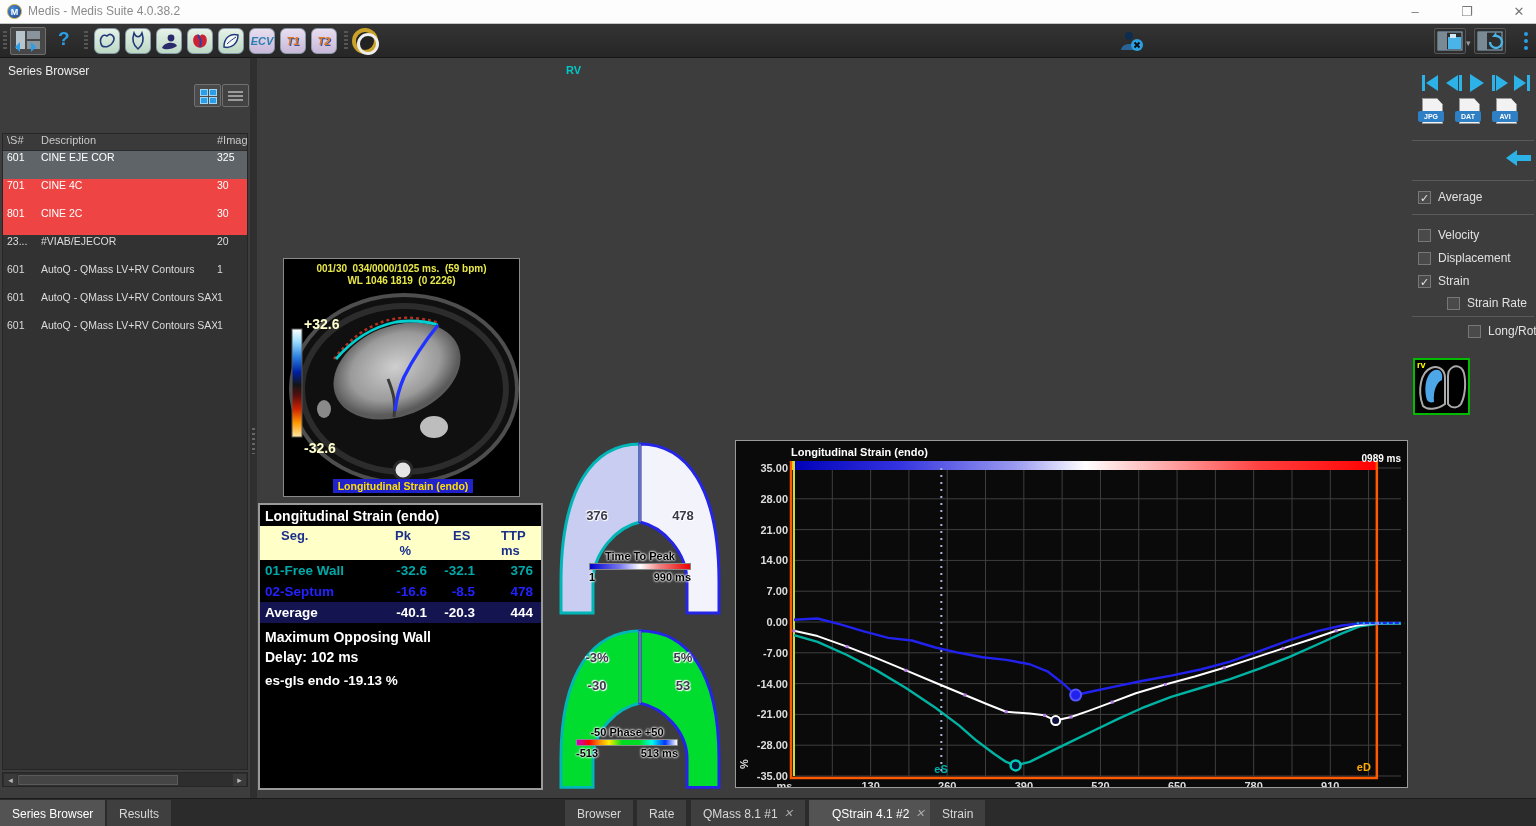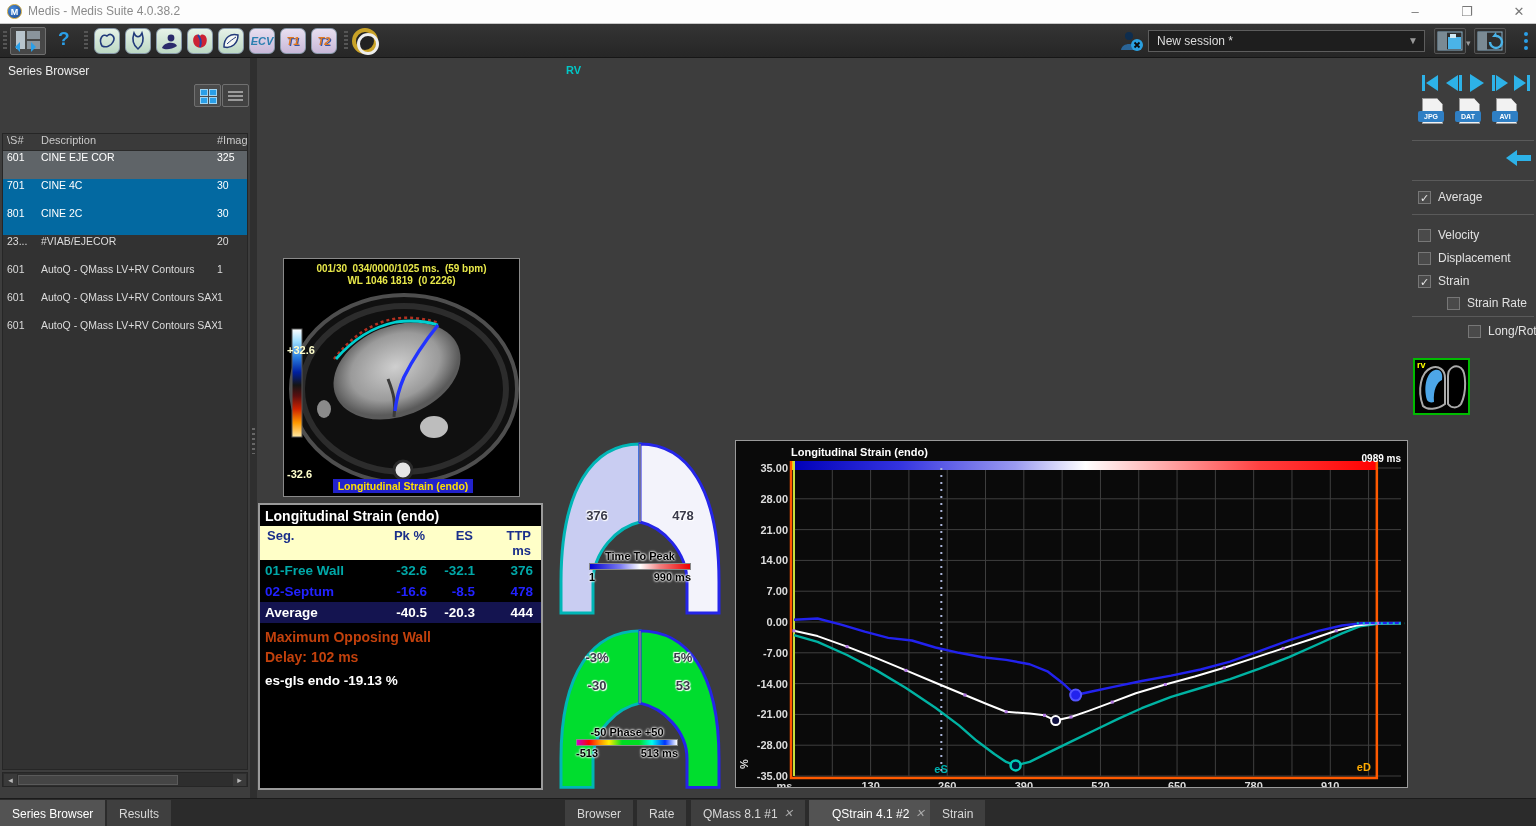--- a/index.html
+++ b/index.html
@@ -45,48 +45,48 @@
   #grid-btn i{ position:absolute; width:8px; height:7px; background:#2a9fe8; border:1px solid #9fd4f2;}
   #list-btn i{ position:absolute; left:5px; width:15px; height:2px; background:#9a9a9a; }
   #sb-tab{ left:2px; top:51px; width:246px; height:24px; background:#4f4f4f;
            clip-path:polygon(0 0, calc(100% - 16px) 0, 100% 100%, 0 100%);
            font-size:12px; color:#dcdcdc; line-height:24px; padding-left:8px; white-space:nowrap; overflow:hidden;}
   #sb-table{ left:2px; top:75px; width:246px; height:637px; background:#323232; border:1px solid #262626; overflow:hidden;}
   #sb-head{ display:flex; height:17px; font-size:11px; color:#c9c9c9; background:#3a3a3a; border-bottom:1px solid #2a2a2a;}
   .c-s{ width:38px; padding-left:4px; } .c-d{ flex:1; overflow:hidden; white-space:nowrap;} .c-n{ width:30px; }
   .sb-row{ display:flex; height:28px; font-size:10.5px; color:#dcdcdc; line-height:13px; white-space:nowrap;}
   .sb-row.sel-gray{ background:#5f6468; color:#fff; }
-  .sb-row.sel-blue{ background:#0369a1; color:#fff; }
+  .sb-row.sel-blue{ background:#ef4444; color:#fff; }
   #sb-hscroll{ left:2px; top:714px; width:246px; height:15px; background:#2e2e2e; border:1px solid #262626;}
   .scr-arrow{ top:1px; width:13px; height:12px; color:#bbb; font-size:9px; text-align:center; line-height:12px; background:#3a3a3a;}
   #sb-thumb{ left:15px; top:2px; width:160px; height:10px; background:#454545; border:1px solid #5a5a5a; }
   #splitter{ left:250px; top:58px; width:7px; height:740px; background:#2f2f2f; }
   #splitter i{ position:absolute; left:2px; top:370px; width:3px; height:26px;
                background:repeating-linear-gradient(#666 0 2px, transparent 2px 5px); }
 
   
   #rv-label{ left:566px; top:64px; color:#00c8c8; font-weight:bold; font-size:11px;}
   #mri{ left:283px; top:258px; width:237px; height:239px; background:#000; border:1px solid #8a8a8a; }
   .mri-ov{ position:absolute; width:100%; text-align:center; color:#e8e84a; font-size:10px; font-weight:bold; white-space:pre;}
   #mri-caption{ position:absolute; left:49px; top:220px; width:140px; background:#2222cc; color:#ffe000;
                 font-size:10.5px; font-weight:bold; text-align:center; padding:1px 2px;}
-  .cb-lab{ position:absolute; left:3px; color:#ffffcc; font-size:11px; font-weight:bold;margin-top:28px;}
+  .cb-lab{ position:absolute; left:20px; color:#ffffcc; font-size:14px; font-weight:bold;}
 
   
   #results{ left:258px; top:503px; width:285px; height:287px; background:#000; border:2px solid #9a9a9a;
             font-weight:bold; overflow:hidden;}
   #res-title{ font-size:14px; color:#fff; padding:3px 5px 2px; }
   .res-grid{ display:grid; grid-template-columns:110px 62px 48px 58px; }
   #res-head{ background:#ffffc8; color:#1a2f8a; font-size:13px; padding:2px 0; }
-  #res-head div{ padding:0 7px; } #res-head div:nth-child(n+2){ text-align:right; }
+  #res-head div{ padding:0 21px; } #res-head div:nth-child(n+2){ text-align:right; }
   .res-row{ font-size:13.5px; padding:3px 0; }
   .res-row div{ padding:0 5px; } .res-row div:nth-child(n+2){ text-align:right; }
   .res-row.freewall{ color:#00a8a8; } .res-row.septum{ color:#2222ff; }
   .res-row.average{ color:#fff; background:#141450; }
-  .res-note{ color:#c2410c; font-size:14px; padding:2px 5px; }
+  .res-note{ color:#ffffff; font-size:14px; padding:2px 5px; }
   #res-gls{ color:#fff; font-size:13.5px; padding:6px 5px 0; }
 
   
   .arch{ width:178px; }
   .arch .lab{ position:absolute; font-size:13px; font-weight:bold; color:#3a3a4a;
               text-shadow:0 0 2px #fff,0 0 2px #fff,1px 1px 1px #fff,-1px -1px 1px #fff; }
   .arch-ov{ position:absolute; text-align:center; color:#000; font-weight:bold; font-size:11px;
             text-shadow:0 0 2px #fff,0 0 2px #fff,0 0 3px #fff; }
   .arch-bar{ height:7px; margin:1px 0; border:1px solid #888; }
   .bar-ttp{ background:linear-gradient(90deg,#0000d0,#7a7af0 30%,#ffffff 50%,#f08080 70%,#ee0000); }
@@ -184,24 +184,20 @@
     <div class="grip abs" style="left:344px;"></div>
     <div id="ring-icon" class="abs" style="left:352px;"></div>
 
     <div id="session-user" class="abs">
       <svg width="26" height="22">
           <circle cx="11" cy="6" r="4" fill="#0e2d4e"></circle>
           <path d="M3 20 C4 12 18 12 19 20 Z" fill="#2a6496"></path>
         <circle cx="19" cy="15" r="6" fill="#2aa0e0"></circle>
           <path d="M16.5 12.5 l5 5 M21.5 12.5 l-5 5" stroke="#0a0a0a" stroke-width="1.8"></path>
         </svg>
-    </div>
-    <div id="session-combo" class="abs">
-      <span>New session *</span>
-      <span class="arrow">▼</span>
     </div>
     <div class="layoutbtn abs" style="left:1434px;">
       <svg width="30" height="24">
           <rect x="3" y="3" width="24" height="18" fill="none" stroke="#8ab0c8"></rect>
           <rect x="3" y="3" width="9" height="18" fill="#7a8a94"></rect>
           <rect x="13" y="8" width="13" height="12" fill="#4ab3e8"></rect>
           <rect x="15" y="5" width="6" height="4" fill="#cfe8f4"></rect>
         </svg>
     </div>
     <div class="abs" style="left:1466px; top:14px; color:#999; font-size:9px;">▾</div>
@@ -344,21 +340,21 @@
           <div>376</div>
         </div>
         <div class="res-grid res-row septum">
           <div>02-Septum</div>
           <div>-16.6</div>
           <div>-8.5</div>
           <div>478</div>
         </div>
         <div class="res-grid res-row average">
           <div>Average</div>
-          <div>-40.5</div>
+          <div>-40.1</div>
           <div>-20.3</div>
           <div>444</div>
         </div>
       </div>
     <div class="res-note" style="padding-top:6px;">Maximum Opposing Wall</div>
     <div class="res-note">Delay: 102 ms</div>
     <div id="res-gls">es-gls endo -19.13 %</div>
   </div>
 
   <div class="arch abs" style="left:551px; top:430px; height:188px;">

